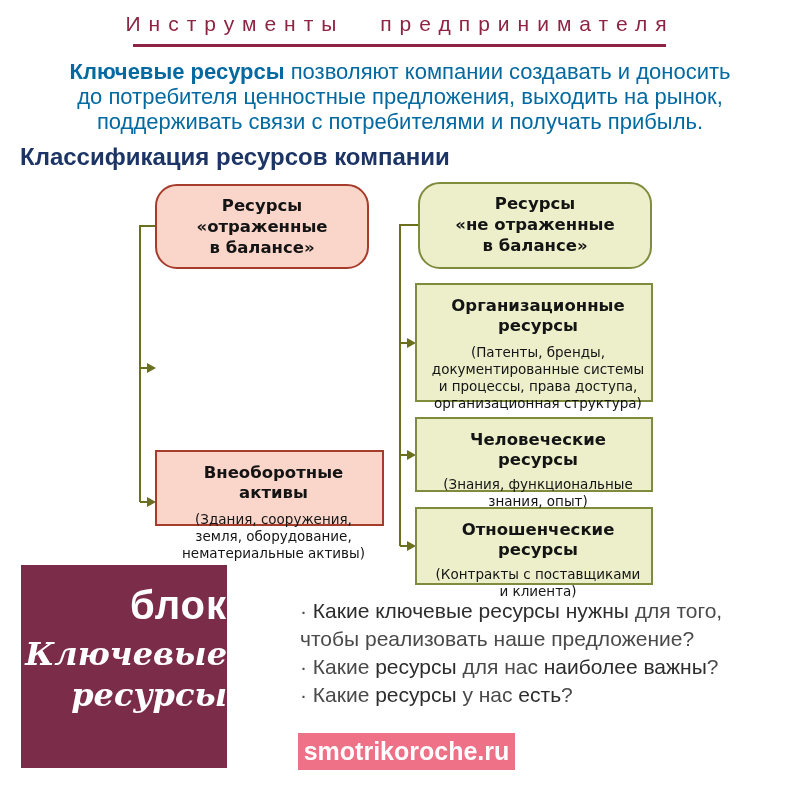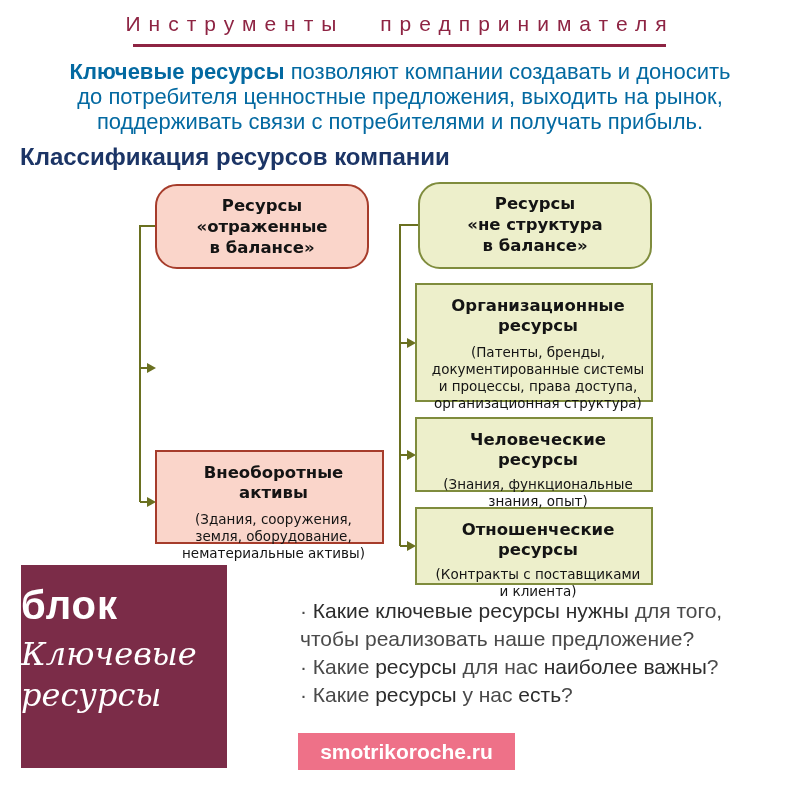--- a/index.html
+++ b/index.html
@@ -40,53 +40,53 @@
   }
   .parent-right{
     left:418px;top:182px;width:234px;height:87px;border-radius:22px;
     background:#EDEFCB;border:2px solid #7F8C3D;
   }
   .parent-title{font-size:16.5px;font-weight:700;line-height:21px;padding-top:9px;}
   .child{border:2px solid;padding:11px 6px 6px 14px;text-align:center;}
   .child-pink{background:#FAD5CA;border-color:#A63C2B;}
   .child-green{background:#EDEFCB;border-color:#7F8C3D;}
   .child-l1{left:155px;top:307px;width:229px;height:121px;}
-  .child-l2{left:155px;top:450px;width:229px;height:94px;}
+  .child-l2{left:155px;top:450px;width:229px;height:76px;}
   .child-r1{left:415px;top:283px;width:238px;height:119px;}
   .child-r2{left:415px;top:417px;width:238px;height:75px;}
   .child-r3{left:415px;top:507px;width:238px;height:78px;}
   .child-title{font-size:16.5px;font-weight:700;line-height:20px;margin-bottom:8px;}
   .child-desc{font-size:13.5px;line-height:17px;}
   .child-r2 .child-title,.child-r3 .child-title{margin-bottom:6px;}
   #connectors{position:absolute;left:0;top:0;pointer-events:none;}
 
   
   .brand-block{
     position:absolute;left:21px;top:565px;width:206px;height:203px;
-    background:#7B2C48;color:#ffffff;text-align:left;
+    background:#7B2C48;color:#ffffff;text-align:right;
   }
   .block-label{font-size:40px;font-weight:800;letter-spacing:1px;margin-top:18px;}
   .block-title{
-    font-family:"DejaVu Serif",serif;font-style:italic;font-weight:400;
+    font-family:"DejaVu Serif",serif;font-style:italic;font-weight:700;
     font-size:32px;line-height:41px;margin-top:6px;
   }
   .block-hashtag{font-size:19px;font-weight:700;margin-top:14px;letter-spacing:0.5px;}
 
   
   .questions{
     position:absolute;left:300px;top:597px;width:497px;
     font-size:21px;line-height:28px;color:#4a4a4a;
   }
   .questions .b{font-weight:400;color:#2d2d2d;}
 
   
   .site-button{
     position:absolute;top:733px;height:37px;line-height:37px;
     background:#EE7188;color:#ffffff;text-align:center;
-    font-size:21px;font-weight:700;cursor:pointer;
+    font-size:25px;font-weight:700;cursor:pointer;
   }
   .btn-left{left:298px;width:217px;}
   .btn-right{left:544px;width:217px;}
 </style>
 </head>
 <body>
 
 <div id="page">
 
   <div class="header-title">Инструменты предпринимателя</div>
@@ -122,21 +122,21 @@
   <div class="dg-box parent-left">
     <div class="parent-title">
       <div>Ресурсы</div>
       <div>«отраженные</div>
       <div>в балансе»</div>
     </div>
   </div>
   <div class="dg-box parent-right">
     <div class="parent-title">
       <div>Ресурсы</div>
-      <div>«не структура</div>
+      <div>«не отраженные</div>
       <div>в балансе»</div>
     </div>
   </div>
 
   <div class="dg-box child child-pink child-l2">
     <div class="child-title">Внеоборотные активы</div>
     <div class="child-desc">(Здания, сооружения, земля, оборудование, нематериальные активы)</div>
   </div>
 
   <div class="dg-box child child-green child-r1">

